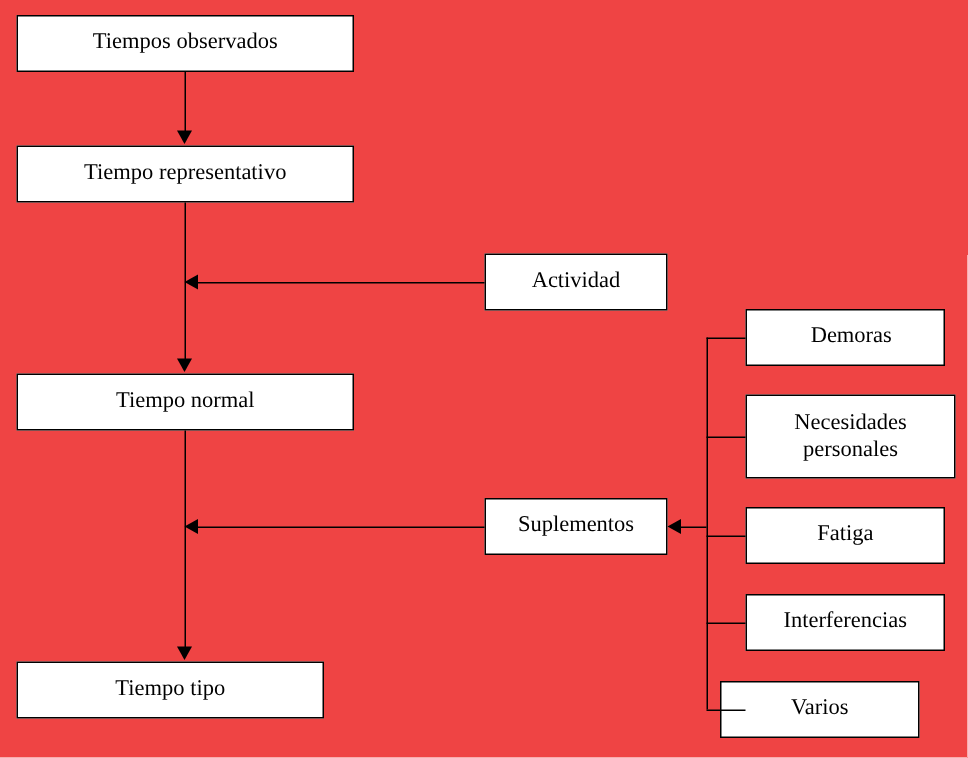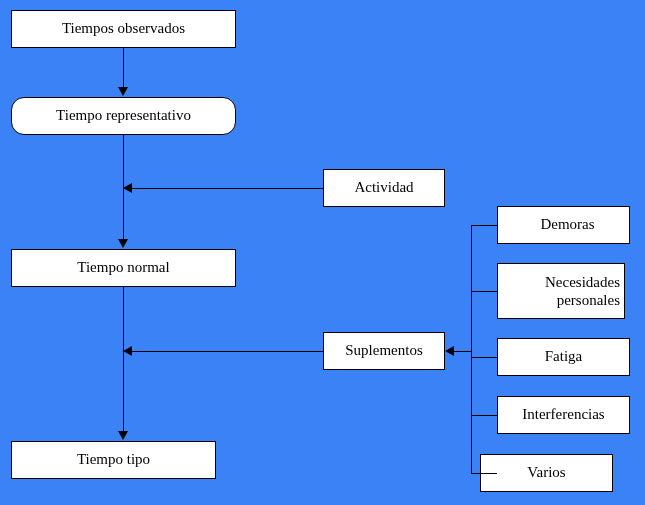--- a/index.html
+++ b/index.html
@@ -4,21 +4,21 @@
 <style>
   html, body {
     margin: 0;
     padding: 0;
     background: #ffffff;
   }
   #canvas {
     position: relative;
     width: 645px;
     height: 505px;
-    background: #3b82f6;
+    background: #ef4444;
     font-family: "Liberation Serif", serif;
     overflow: hidden;
   }
   .node {
     position: absolute;
     box-sizing: border-box;
     border: 1px solid #000000;
     background: #ffffff;
     color: #000000;
     display: flex;
@@ -58,21 +58,21 @@
 </style>
 </head>
 <body>
 
 <div id="canvas">
 
   <div class="node" style="left:11px; top:10px; width:225px; height:38px;">
     <span>Tiempos observados</span>
   </div>
 
-  <div class="node" style="left:11px; top:97px; width:225px; height:38px;border-radius:13px;">
+  <div class="node" style="left:11px; top:97px; width:225px; height:38px;">
     <span>Tiempo representativo</span>
   </div>
 
   <div class="node" style="left:11px; top:249px; width:225px; height:38px;">
     <span>Tiempo normal</span>
   </div>
 
   <div class="node" style="left:11px; top:441px; width:205px; height:38px;">
     <span>Tiempo tipo</span>
   </div>
@@ -82,21 +82,21 @@
   </div>
 
   <div class="node" style="left:323px; top:332px; width:122px; height:38px;">
     <span>Suplementos</span>
   </div>
 
   <div class="node" style="left:497px; top:206px; width:133px; height:38px;padding-left:12px;">
     <span>Demoras</span>
   </div>
 
-  <div class="node two-line" style="left:497px; top:263px; width:128px; height:56px;align-items:flex-end;">
+  <div class="node two-line" style="left:497px; top:263px; width:140px; height:56px;">
     <span>Necesidades</span>
     <span>personales</span>
   </div>
 
   <div class="node" style="left:497px; top:338px; width:133px; height:38px;">
     <span>Fatiga</span>
   </div>
 
   <div class="node" style="left:497px; top:396px; width:133px; height:38px;">
     <span>Interferencias</span>

